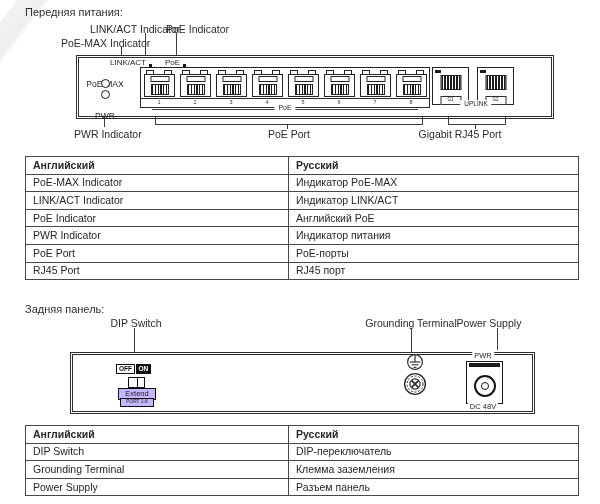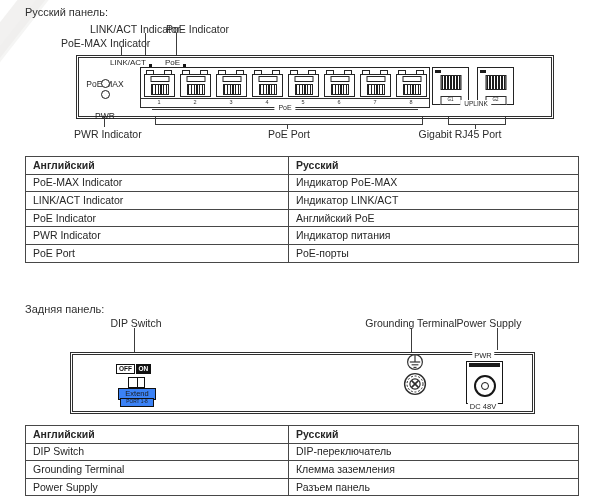--- a/index.html
+++ b/index.html
@@ -43,41 +43,41 @@
   .gpins{position:absolute;left:50%;top:7px;transform:translateX(-50%);width:19px;height:13px;border:1px solid #242424;
          background:repeating-linear-gradient(90deg,#1c1c1c 0px,#1c1c1c 1.3px,#fff 1.3px,#fff 3px);}
   .glabel{position:absolute;left:50%;bottom:-1px;transform:translateX(-50%);width:19px;height:7px;border:1px solid #2e2e2e;
           background:#fff;font-size:4.5px;line-height:6px;text-align:center;color:#222;}
   
   .dipflex{position:absolute;display:flex;}
   .dipoff{border:1.1px solid #101010;color:#101010;background:#fff;font-weight:bold;font-size:6.5px;line-height:8px;padding:0 2px;}
   .dipon{background:#101010;color:#fff;font-weight:bold;font-size:6.5px;line-height:9px;padding:0 2.5px;}
   .dipsw{position:absolute;width:15px;height:9px;border:1.3px solid #101010;background:#fff;}
   .dipsw i{position:absolute;left:50%;top:0;bottom:0;border-left:1.1px solid #101010;}
-  .boxlbl{position:absolute;border:1px solid #101010;background:#3b82f6;text-align:center;color:#1a1a1a;}
+  .boxlbl{position:absolute;border:1px solid #101010;background:#c4b5fd;text-align:center;color:#1a1a1a;}
   
   .jackrect{position:absolute;border:1.8px solid #161616;background:#fff;}
   .jackbar{position:absolute;left:2px;right:2px;top:1px;height:4px;background:#1b1b1b;}
   .donut{position:absolute;left:50%;top:13px;transform:translateX(-50%);width:18px;height:18px;border:2.4px solid #161616;border-radius:50%;}
   .donut i{position:absolute;left:50%;top:50%;transform:translate(-50%,-50%);width:6px;height:6px;border:1.5px solid #161616;border-radius:50%;display:block;}
   .smw{position:absolute;background:#fff;font-size:7.5px;color:#1f1f1f;white-space:nowrap;transform:translateX(-50%);padding:0 2px;}
   
   .dtable{position:absolute;border-collapse:collapse;table-layout:fixed;width:553px;background:#fff;}
   .dtable th,.dtable td{border:1.1px solid #474747;font-size:10.5px;color:#262626;text-align:left;
         padding:0 4px 0 7px;height:16.6px;line-height:1.05;vertical-align:middle;overflow:hidden;}
   .dtable th{font-weight:bold;}
 </style>
 </head>
 <body>
 
 <div class="page">
   <div class="wm"></div>
   <div class="wm2"></div>
 
-  <div class="ttl" style="left:25px;top:6px">Русский панель:</div>
+  <div class="ttl" style="left:25px;top:6px">Передняя питания:</div>
 
   <div class="L" style="left:90px;top:23px">LINK/ACT Indicator</div>
   <div class="L" style="left:166px;top:23px">PoE Indicator</div>
   <div class="L" style="left:61px;top:37px">PoE-MAX Indicator</div>
 
   <div class="vl" style="left:145px;top:33px;height:30px"></div>
   <div class="vl" style="left:176px;top:33px;height:30px"></div>
   <div class="vl" style="left:121px;top:47px;height:22px"></div>
 
   <div class="panel" style="left:76px;top:55px;width:476px;height:62px"></div>
@@ -238,20 +238,24 @@
           <td>PoE Indicator</td>
           <td>Английский PoE</td>
         </tr>
     <tr>
           <td>PWR Indicator</td>
           <td>Индикатор питания</td>
         </tr>
     <tr>
           <td>PoE Port</td>
           <td>PoE-порты</td>
+        </tr>
+    <tr>
+          <td>RJ45 Port</td>
+          <td>RJ45 порт</td>
         </tr>
   </tbody>
     </table>
 
   <div class="ttl" style="left:25px;top:303px">Задняя панель:</div>
 
   <div class="L Lc" style="left:136px;top:317px">DIP Switch</div>
   <div class="L Lc" style="left:411px;top:317px">Grounding Terminal</div>
   <div class="L Lc" style="left:489px;top:317px">Power Supply</div>
 

